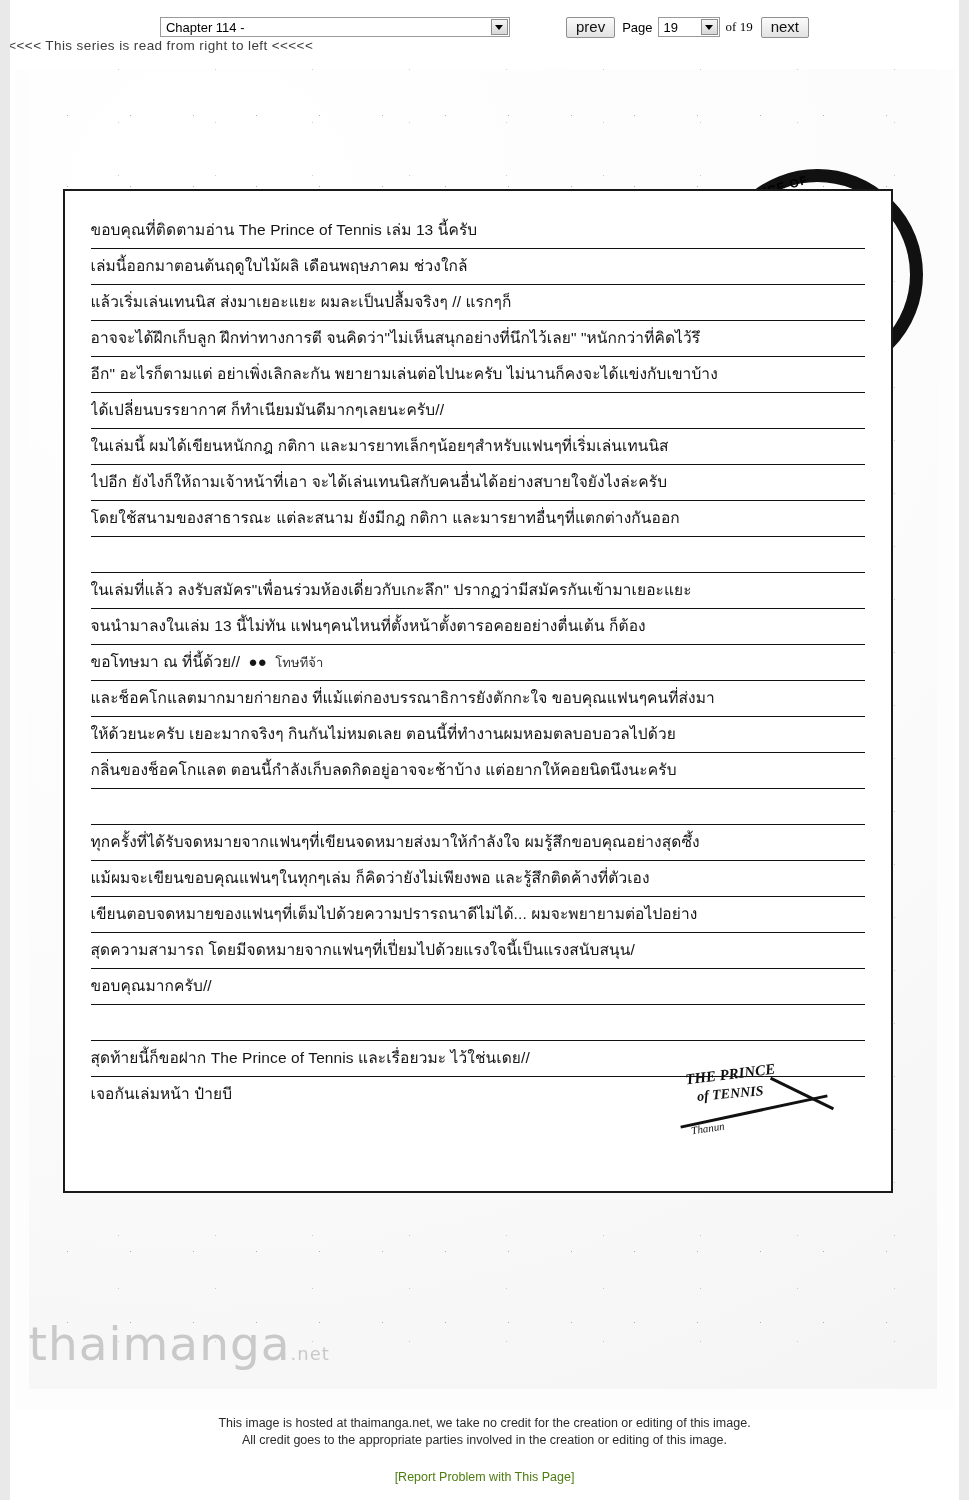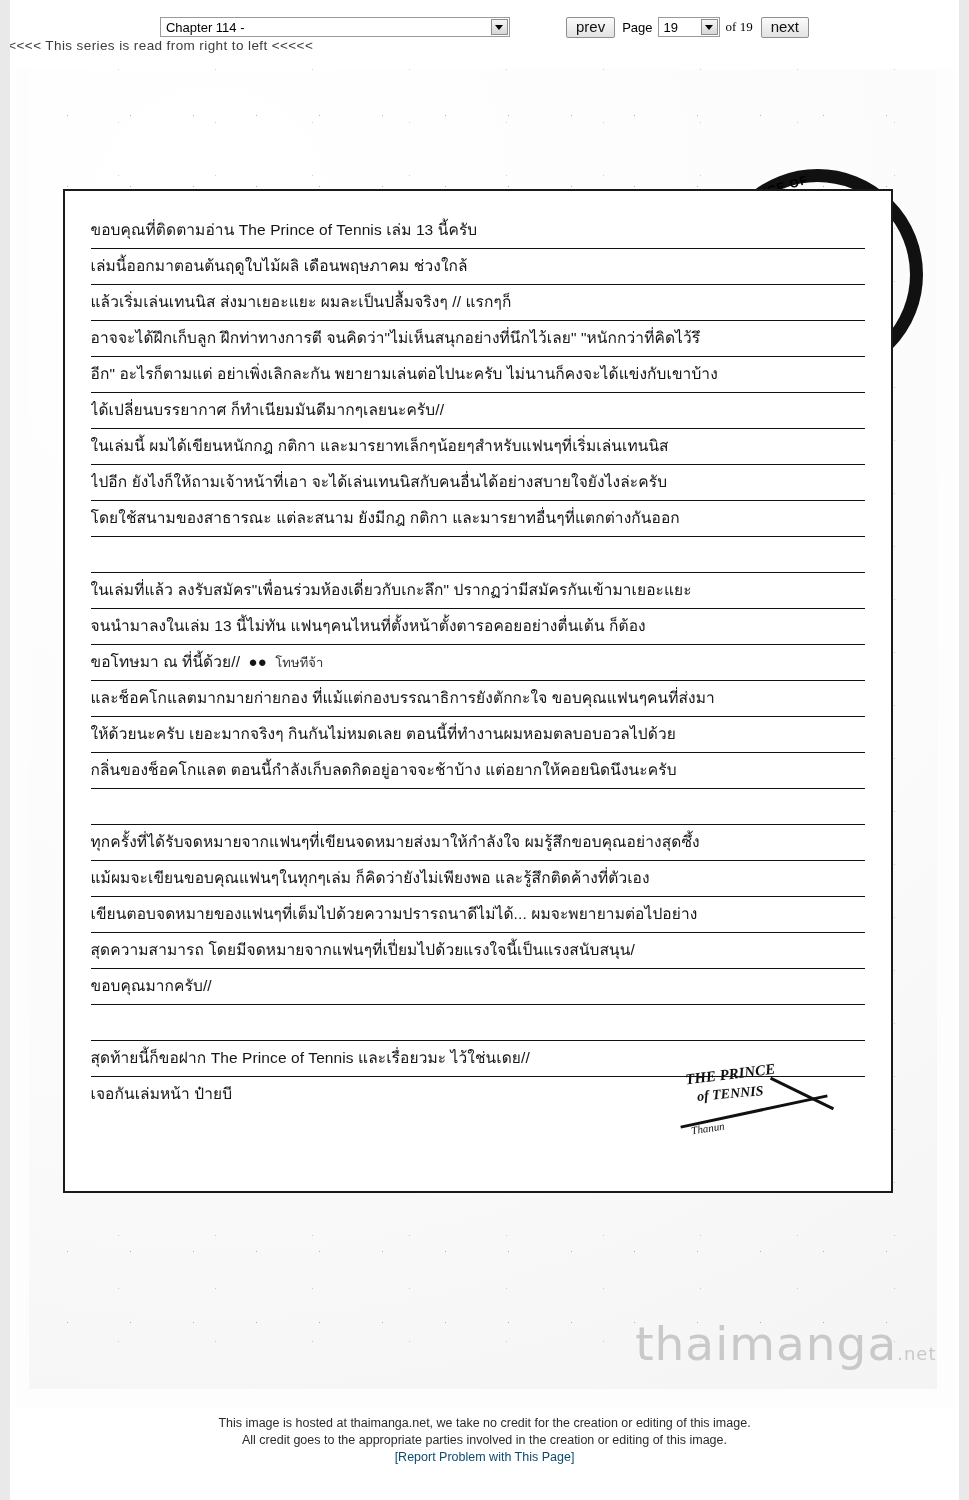--- a/index.html
+++ b/index.html
@@ -298,21 +298,21 @@
     width: 70px; height: 3px;
     background: #111;
     transform: rotate(26deg);
   }
 
   
   .watermark {
     position: absolute;
     left: 0; right: 0;
     bottom: 18px;
-    text-align: right;
+    text-align: left;
     font-family: "DejaVu Sans", sans-serif;
     font-size: 47px;
     color: #c9c9c9;
     letter-spacing: 1px;
   }
   .watermark .net {
     font-size: 18px;
     color: #c9c9c9;
     vertical-align: baseline;
   }
@@ -320,22 +320,22 @@
   
   .footer {
     width: 100%;
     text-align: center;
     font-size: 12.5px;
     color: #2a2a2a;
     line-height: 17px;
     margin-top: 6px;
   }
   .footer .report {
-    margin-top: 0;
-    color: #0c4a6e;
+    margin-top: 20px;
+    color: #4d7c0f;
   }
   .edge-left, .edge-right {
     position: absolute;
     top: 0; bottom: 0;
     width: 10px;
     background: #e9e9e9;
   }
   .edge-left { left: 0; }
   .edge-right { right: 0; }
 </style>

